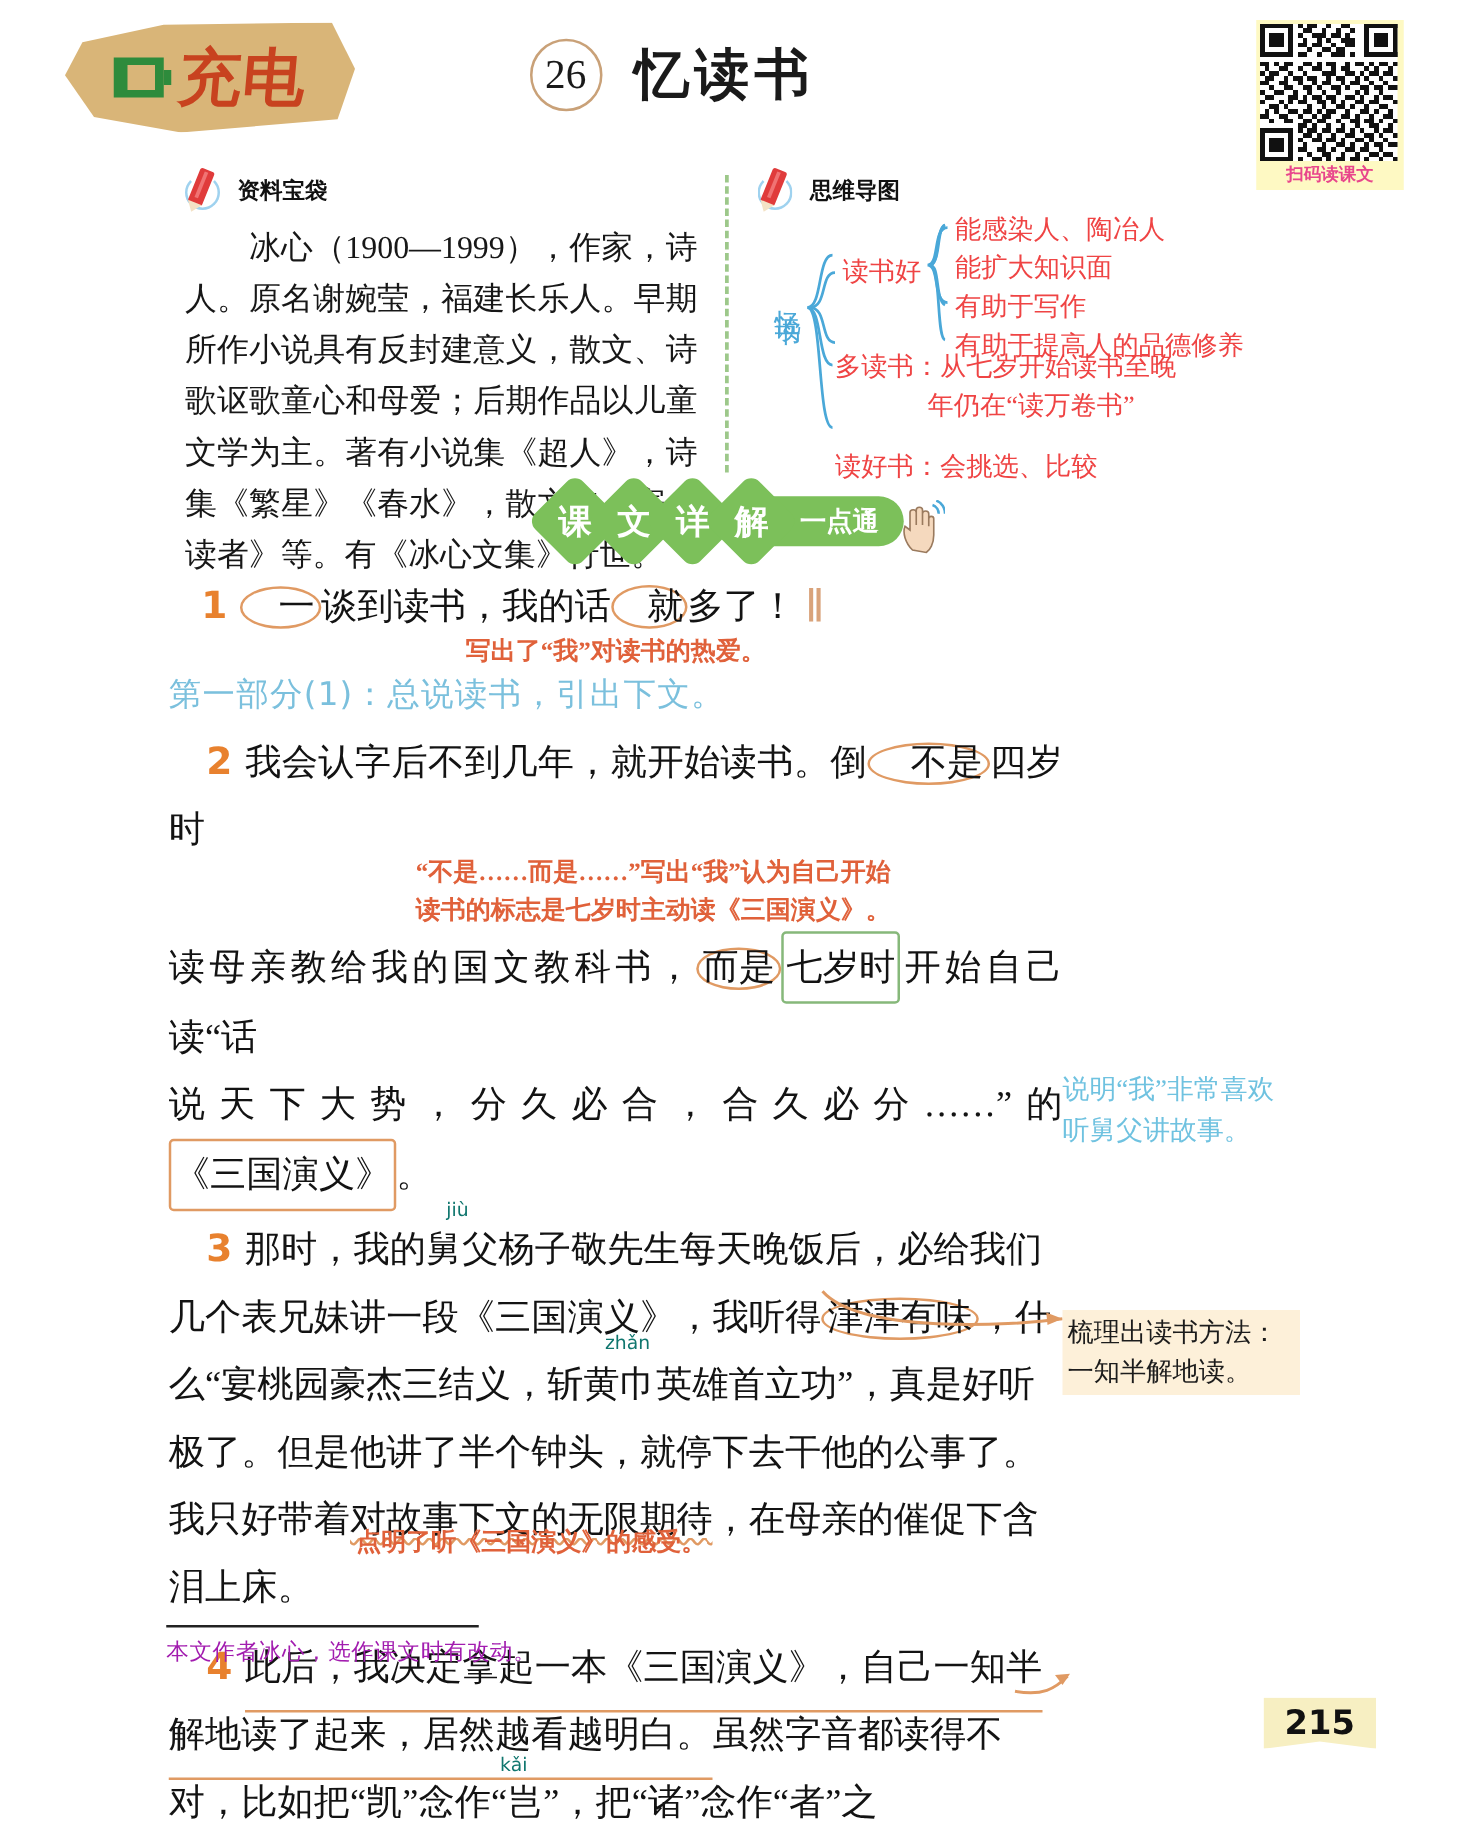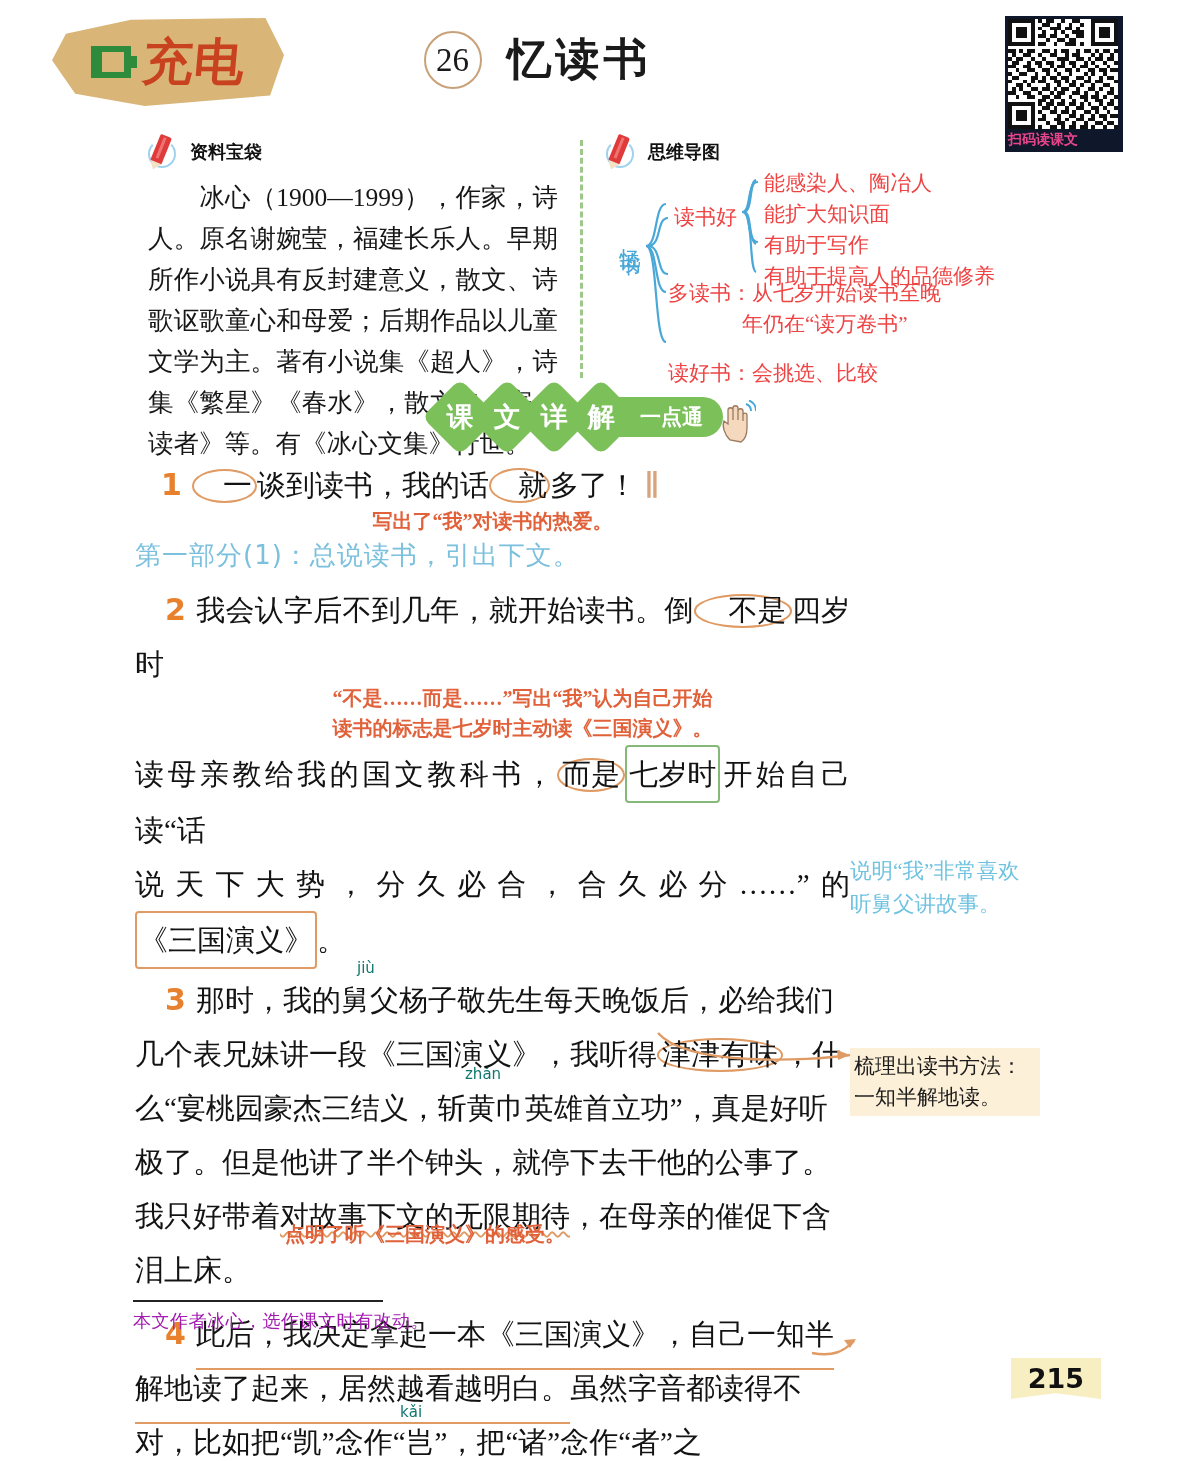--- a/index.html
+++ b/index.html
@@ -40,21 +40,21 @@
     font-family: "Liberation Serif", serif; font-size: 33px; color: #1a1a1a;
   }
   .title-text {
     font-family: "Liberation Serif", "DejaVu Serif", serif;
     font-size: 44px; font-weight: bold; color: #1a1a1a; letter-spacing: 4px;
   }
 
   
   .qr-block {
     position: absolute; right: 56px; top: 16px; width: 118px;
-    background: #0f172a; padding: 3px; 
+    background: #fef9c3; padding: 3px; text-align: center;
   }
   .qr-img { width: 110px; height: 110px; display: block; }
   .qr-caption {
     font-family: "DejaVu Sans", sans-serif; font-size: 14px;
     color: #e8468c; font-weight: bold; margin-top: 2px; letter-spacing: 0px;
   }
 
   
   .sec-head { display: flex; align-items: center; gap: 8px; }
   .pencil {
@@ -567,21 +567,21 @@
       <div class="ptext" style="margin-top:2px;">
         <span>读母亲教给我的国文教科书，</span><span class="ellipse-mark">而是</span><span class="gbox">七岁时</span><span>开始自己读“话</span>
       </div>
       <div class="ptext">
         <span>说天下大势，分久必合，合久必分……”的</span><span class="obox">《三国演义》</span><span>。</span>
       </div>
     </div>
 
     <div style="margin-top:4px; position:relative;">
       <span class="pinyin" style="left:222px; top:-14px;">jiù</span>
-      <span class="pinyin" style="left:330px; top:92px;">zhǎn</span>
+      <span class="pinyin" style="left:349px; top:92px;">zhǎn</span>
       <div class="ptext" style="text-indent:30px;">
         <span class="pnum">3</span><span>那时，我的舅父杨子敬先生每天晚饭后，必给我们</span>
       </div>
       <div class="ptext">
         <span>几个表兄妹讲一段《三国演义》，我听得</span><span class="ellipse-mark">津津有味</span><span>，什</span>
       </div>
       <svg width="240" height="60" style="position:absolute; right:-18px; top:48px;">
         <path d="M 30 12 C 60 46 180 40 222 34" fill="none" stroke="#e09a63" stroke-width="2.4"></path>
         <path d="M 222 34 l -13 -5 l 1 10 z" fill="#e09a63"></path>
       </svg>

